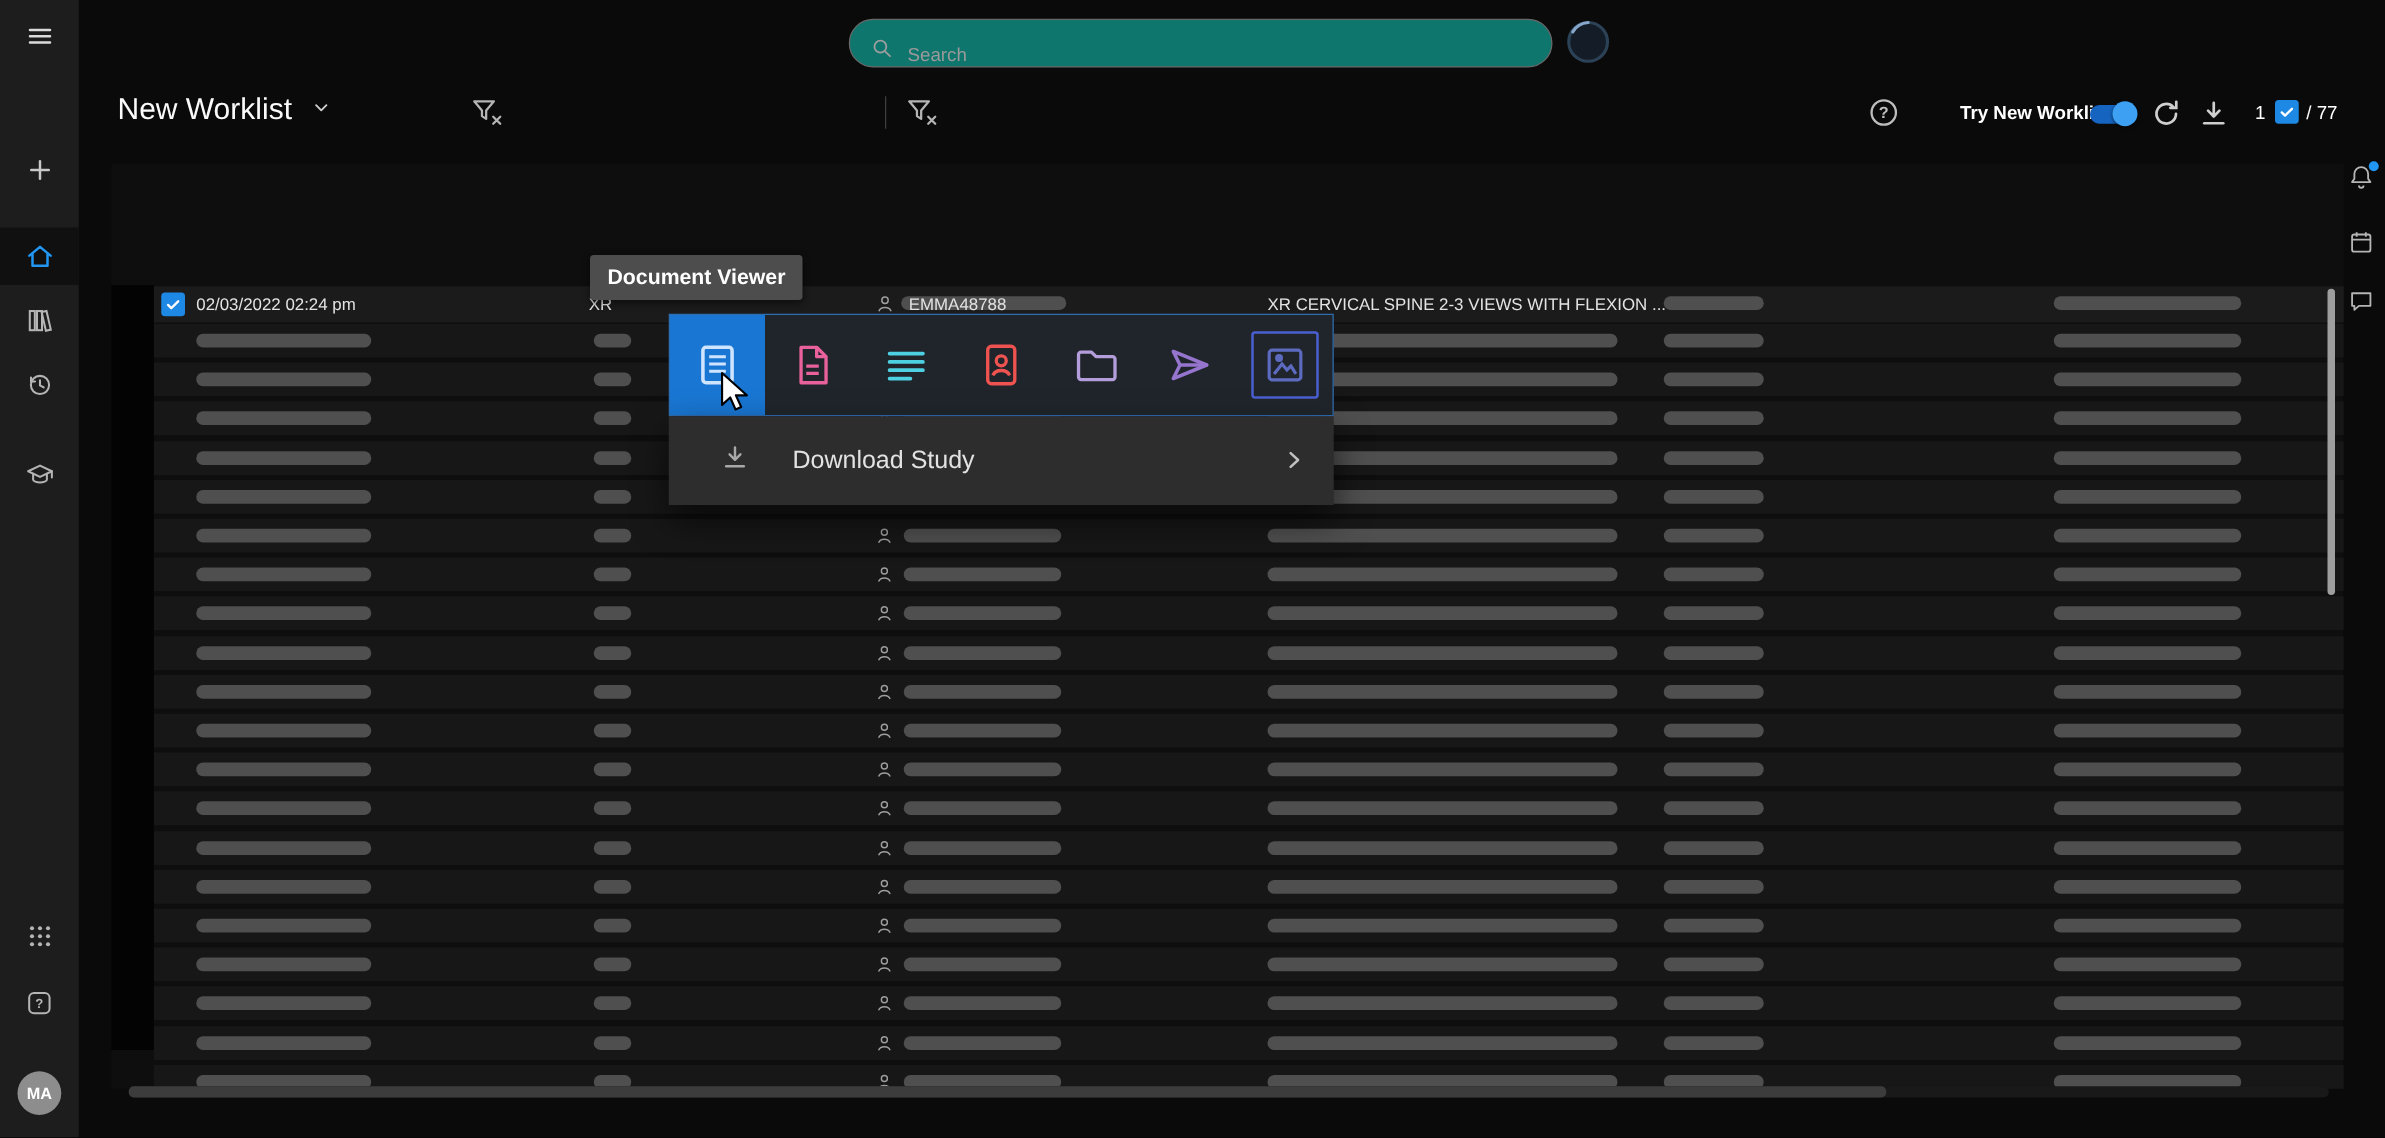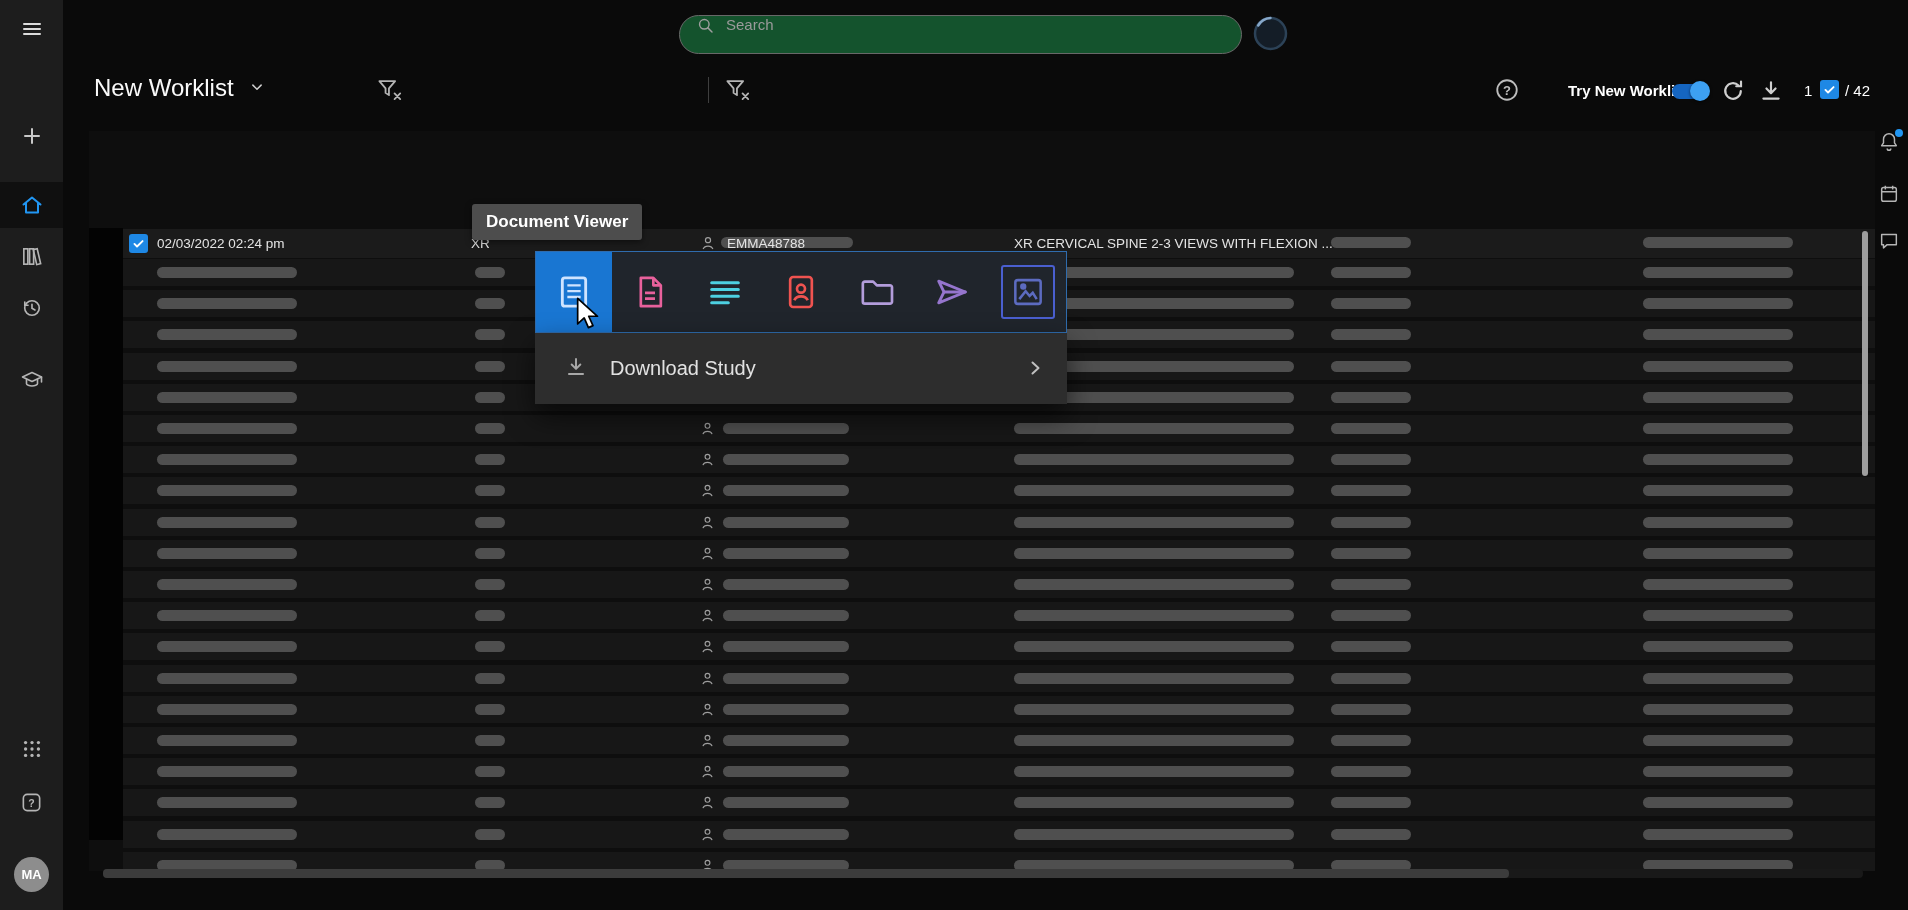--- a/index.html
+++ b/index.html
@@ -11,22 +11,22 @@
   #sidebar { position:absolute; left:0; top:0; width:63px; height:100%; background:#1d1d1d; z-index:6; }
   .sb-btn { position:absolute; left:0; width:63px; height:30px; background:none; border:none;
             display:flex; align-items:center; justify-content:center; cursor:pointer; }
   .sb-active { position:absolute; left:0; top:182px; width:63px; height:46px; background:#101010;
                display:flex; align-items:center; justify-content:center; cursor:pointer; }
   .avatar { position:absolute; left:14px; top:857px; width:35px; height:35px; border-radius:50%;
             background:#8d8d8d; color:#fff; font-size:13px; font-weight:bold;
             display:flex; align-items:center; justify-content:center; cursor:pointer; }
 
   
-  #searchbar { position:absolute; left:679px; top:15px; width:563px; height:39px; background:#14532d;
-               border:1px solid #686868; border-radius:20px; display:flex; align-items:flex-start;
+  #searchbar { position:absolute; left:679px; top:15px; width:563px; height:39px; background:#0f766e;
+               border:1px solid #686868; border-radius:20px; display:flex; align-items:flex-end;
                padding:0 16px; gap:11px; z-index:4; }
   #searchbar input { flex:1; background:transparent; border:none; outline:none; color:#ddd; font-size:15px; }
   #searchbar input::placeholder { color:#9a9a9a; }
   #spinner { position:absolute; left:1252px; top:15px; z-index:4; }
 
   
   .wl-title { position:absolute; left:94px; top:74px; display:flex; align-items:center; gap:14px;
               color:#fafafa; font-size:24px; cursor:pointer; z-index:4; }
   .iconbtn { position:absolute; background:none; border:none; cursor:pointer; z-index:4;
              display:flex; align-items:center; justify-content:center; }
@@ -64,21 +64,21 @@
   #qa-tooltip { position:absolute; left:472px; top:204px; background:#4d4d4d; color:#fff;
                 font-size:17px; font-weight:bold; padding:8px 14px; border-radius:3px; z-index:30;
                 box-shadow:0 2px 6px rgba(0,0,0,.5); white-space:nowrap; }
   #qabar { position:absolute; left:535px; top:251px; width:532px; height:82px; background:#20252c;
            border:1px solid #2f6cae; display:flex; z-index:25; }
   .qa { flex:1; display:flex; align-items:center; justify-content:center; cursor:pointer; }
   .focusbox { width:54px; height:54px; border:2px solid #4a5fd0; border-radius:3px;
               display:flex; align-items:center; justify-content:center; }
   #ctxmenu { position:absolute; left:535px; top:333px; width:532px; background:#2d2d2d; z-index:25;
              box-shadow:0 12px 28px rgba(0,0,0,.6); padding:4px 0; }
-  .mi { position:relative; height:63px; display:flex; align-items:center; padding-left:28px; gap:21px;
+  .mi { position:relative; height:63px; display:flex; align-items:center; padding-left:40px; gap:33px;
         cursor:pointer; }
   .mi-label { font-size:20px; color:#e2e2e2; }
   .mi-chevron { position:absolute; right:20px; top:19px; }
 
   
   .rail-btn { position:absolute; left:1878px; background:none; border:none; cursor:pointer; z-index:5; }
   .badge-dot { position:absolute; left:1895px; top:129px; width:8px; height:8px; border-radius:50%;
                background:#2196f3; z-index:6; }
   #vscroll { position:absolute; left:1862px; top:231px; width:6px; height:245px; background:#9e9e9e;
              border-radius:3px; z-index:5; cursor:pointer; }
@@ -226,21 +226,21 @@
           <path d="M5 19h14"></path>
         </g>
       </svg>
   </button>
   <span class="count-text" style="left:1804px">1</span>
   <div class="hdr-checkbox">
     <svg width="13" height="13" viewBox="0 0 16 16">
         <path d="M3 8.5l3.2 3.2L13 5" fill="none" stroke="#fff" stroke-width="2.3" stroke-linecap="round" stroke-linejoin="round"></path>
       </svg>
   </div>
-  <span class="count-text" style="left:1845px">/ 42</span>
+  <span class="count-text" style="left:1845px">/ 77</span>
 
   <div id="table">
 
 
     <div class="cbstrip"></div>
 
     <div id="firstrow">
       <div class="checkbox">
         <svg width="13" height="13" viewBox="0 0 16 16">
             <path d="M3 8.5l3.2 3.2L13 5" fill="none" stroke="#fff" stroke-width="2.3" stroke-linecap="round" stroke-linejoin="round"></path>

